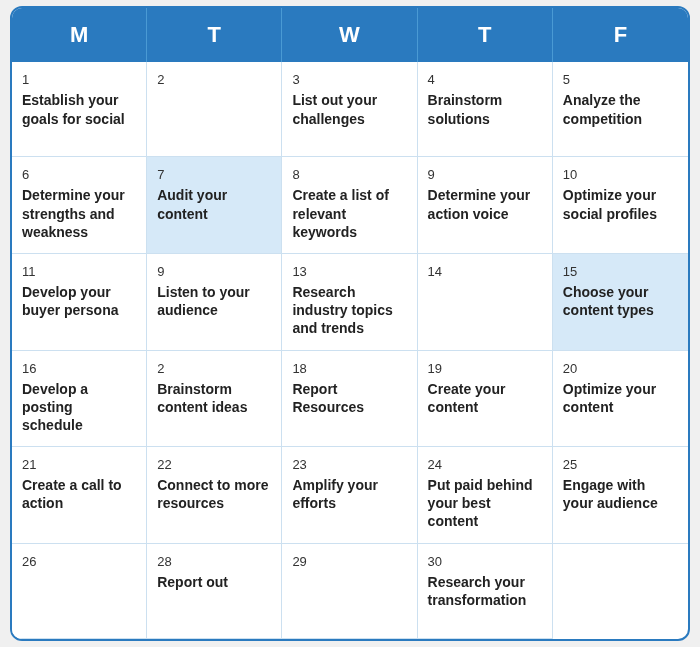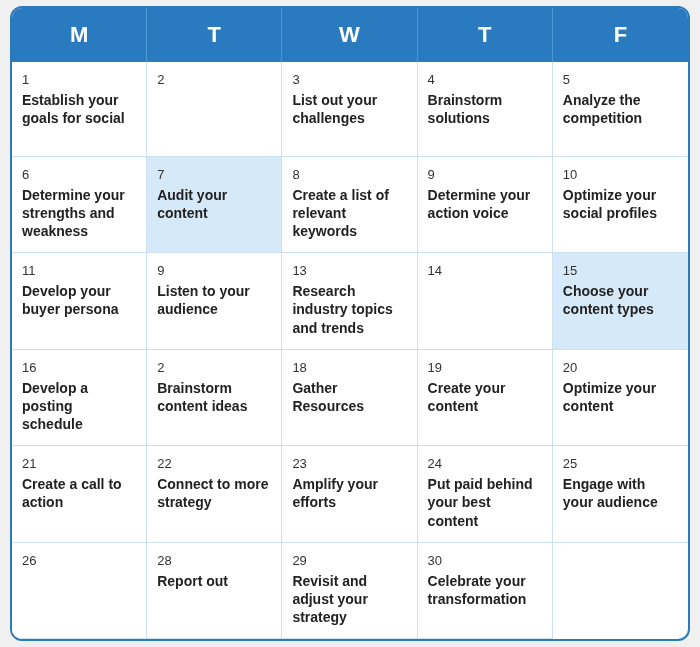--- a/index.html
+++ b/index.html
@@ -87,26 +87,26 @@
       <div class="cell"><span class="cell-number">8</span><span class="cell-text">Create a list of relevant keywords</span></div>
       <div class="cell"><span class="cell-number">9</span><span class="cell-text">Determine your action voice</span></div>
       <div class="cell"><span class="cell-number">10</span><span class="cell-text">Optimize your social profiles</span></div>
       <div class="cell"><span class="cell-number">11</span><span class="cell-text">Develop your buyer persona</span></div>
       <div class="cell"><span class="cell-number">9</span><span class="cell-text">Listen to your audience</span></div>
       <div class="cell"><span class="cell-number">13</span><span class="cell-text">Research industry topics and trends</span></div>
       <div class="cell"><span class="cell-number">14</span></div>
       <div class="cell highlight"><span class="cell-number">15</span><span class="cell-text">Choose your content types</span></div>
       <div class="cell"><span class="cell-number">16</span><span class="cell-text">Develop a posting schedule</span></div>
       <div class="cell"><span class="cell-number">2</span><span class="cell-text">Brainstorm content ideas</span></div>
-      <div class="cell"><span class="cell-number">18</span><span class="cell-text">Gather Resources</span></div>
+      <div class="cell"><span class="cell-number">18</span><span class="cell-text">Report Resources</span></div>
       <div class="cell"><span class="cell-number">19</span><span class="cell-text">Create your content</span></div>
       <div class="cell"><span class="cell-number">20</span><span class="cell-text">Optimize your content</span></div>
       <div class="cell"><span class="cell-number">21</span><span class="cell-text">Create a call to action</span></div>
-      <div class="cell"><span class="cell-number">22</span><span class="cell-text">Connect to more strategy</span></div>
+      <div class="cell"><span class="cell-number">22</span><span class="cell-text">Connect to more resources</span></div>
       <div class="cell"><span class="cell-number">23</span><span class="cell-text">Amplify your efforts</span></div>
       <div class="cell"><span class="cell-number">24</span><span class="cell-text">Put paid behind your best content</span></div>
       <div class="cell"><span class="cell-number">25</span><span class="cell-text">Engage with your audience</span></div>
       <div class="cell"><span class="cell-number">26</span></div>
       <div class="cell"><span class="cell-number">28</span><span class="cell-text">Report out</span></div>
-      <div class="cell"><span class="cell-number">29</span><span class="cell-text">Revisit and adjust your strategy</span></div>
-      <div class="cell"><span class="cell-number">30</span><span class="cell-text">Celebrate your transformation</span></div>
+      <div class="cell"><span class="cell-number">29</span></div>
+      <div class="cell"><span class="cell-number">30</span><span class="cell-text">Research your transformation</span></div>
     </div>
 </div>
 
 </body></html>

